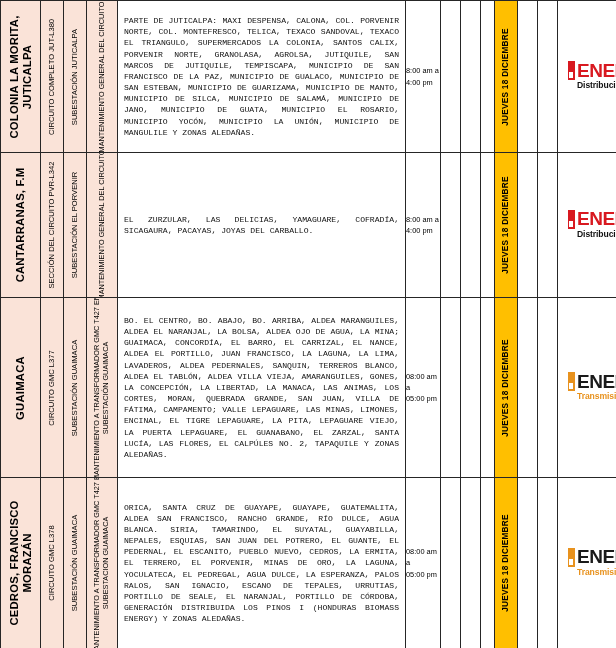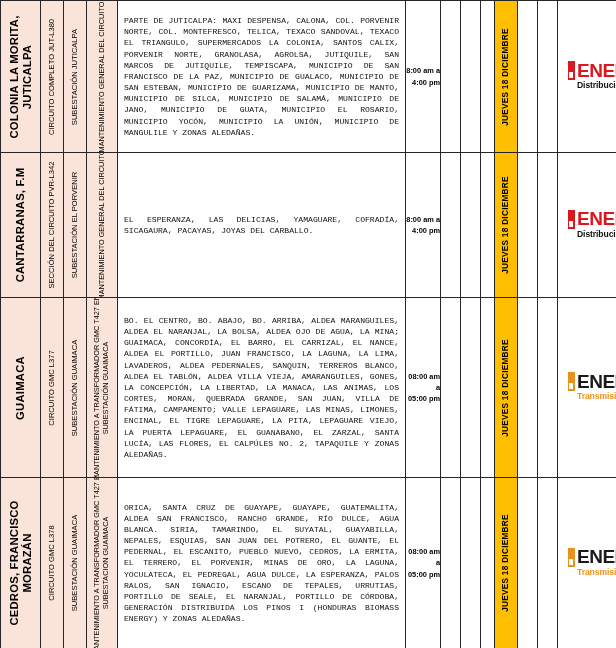--- a/index.html
+++ b/index.html
@@ -86,23 +86,23 @@
     color: #111;
     font-family: Liberation Mono, monospace;
   }
   .col-desc .desc-text {
     display: block;
     hyphens: none;
   }
 
   
   .col-time {
-    text-align: right;
+    text-align: left;
     font-size: 7.4px;
-    font-weight: bold;
+    font-weight: normal;
     color: #000;
     line-height: 1.5;
     margin-top: 6px;
   }
   .col-time .t-line { display: block; }
 
   
   .col-blank { background: #ffffff; }
 
   
@@ -243,21 +243,21 @@
     <td class="vcell col-circuit">
       <div class="vwrap">SECCIÓN DEL CIRCUITO PVR-L342</div>
     </td>
     <td class="vcell col-substation">
       <div class="vwrap">SUBESTACIÓN EL PORVENIR</div>
     </td>
     <td class="vcell col-work">
       <div class="vwrap">MANTENIMIENTO GENERAL DEL CIRCUITO</div>
     </td>
     <td class="col-desc">
-      <span class="desc-text">EL ESPERANZA, LAS DELICIAS, YAMAGUARE, COFRADÍA, SICAGAURA, PACAYAS, JOYAS DEL CARBALLO.</span>
+      <span class="desc-text">EL ZURZULAR, LAS DELICIAS, YAMAGUARE, COFRADÍA, SICAGAURA, PACAYAS, JOYAS DEL CARBALLO.</span>
     </td>
     <td class="col-time">
       <span class="t-line">8:00 am a</span>
       <span class="t-line">4:00 pm</span>
     </td>
     <td class="col-blank"></td>
     <td class="col-blank"></td>
     <td class="col-blank"></td>
     <td class="col-date">
       <div class="vwrap">JUEVES 18 DICIEMBRE</div>

